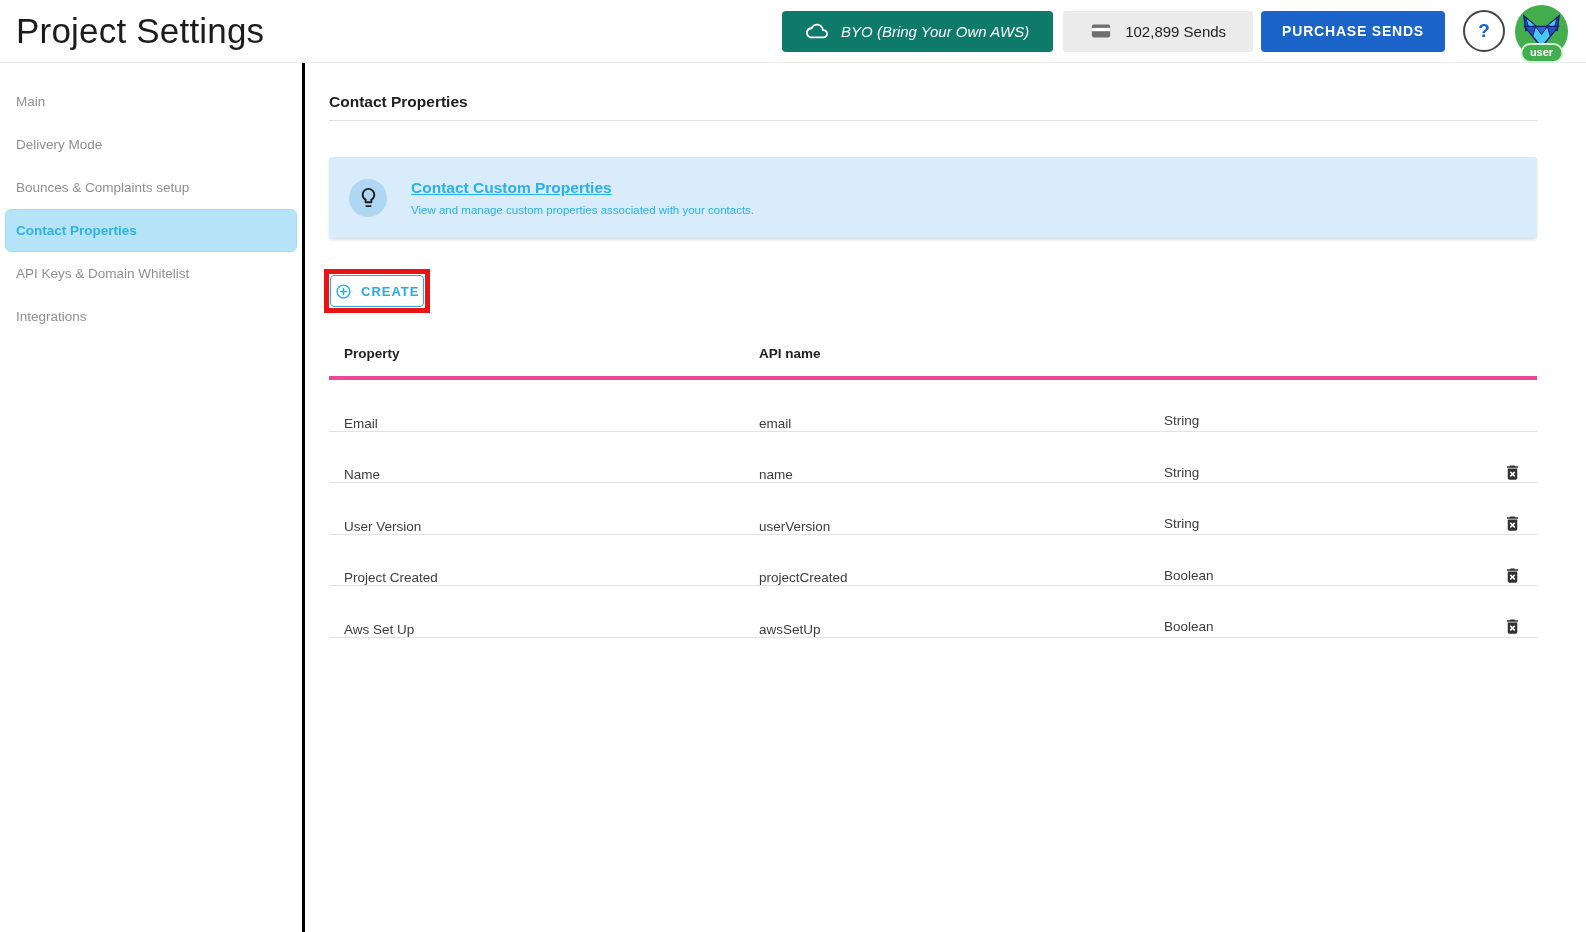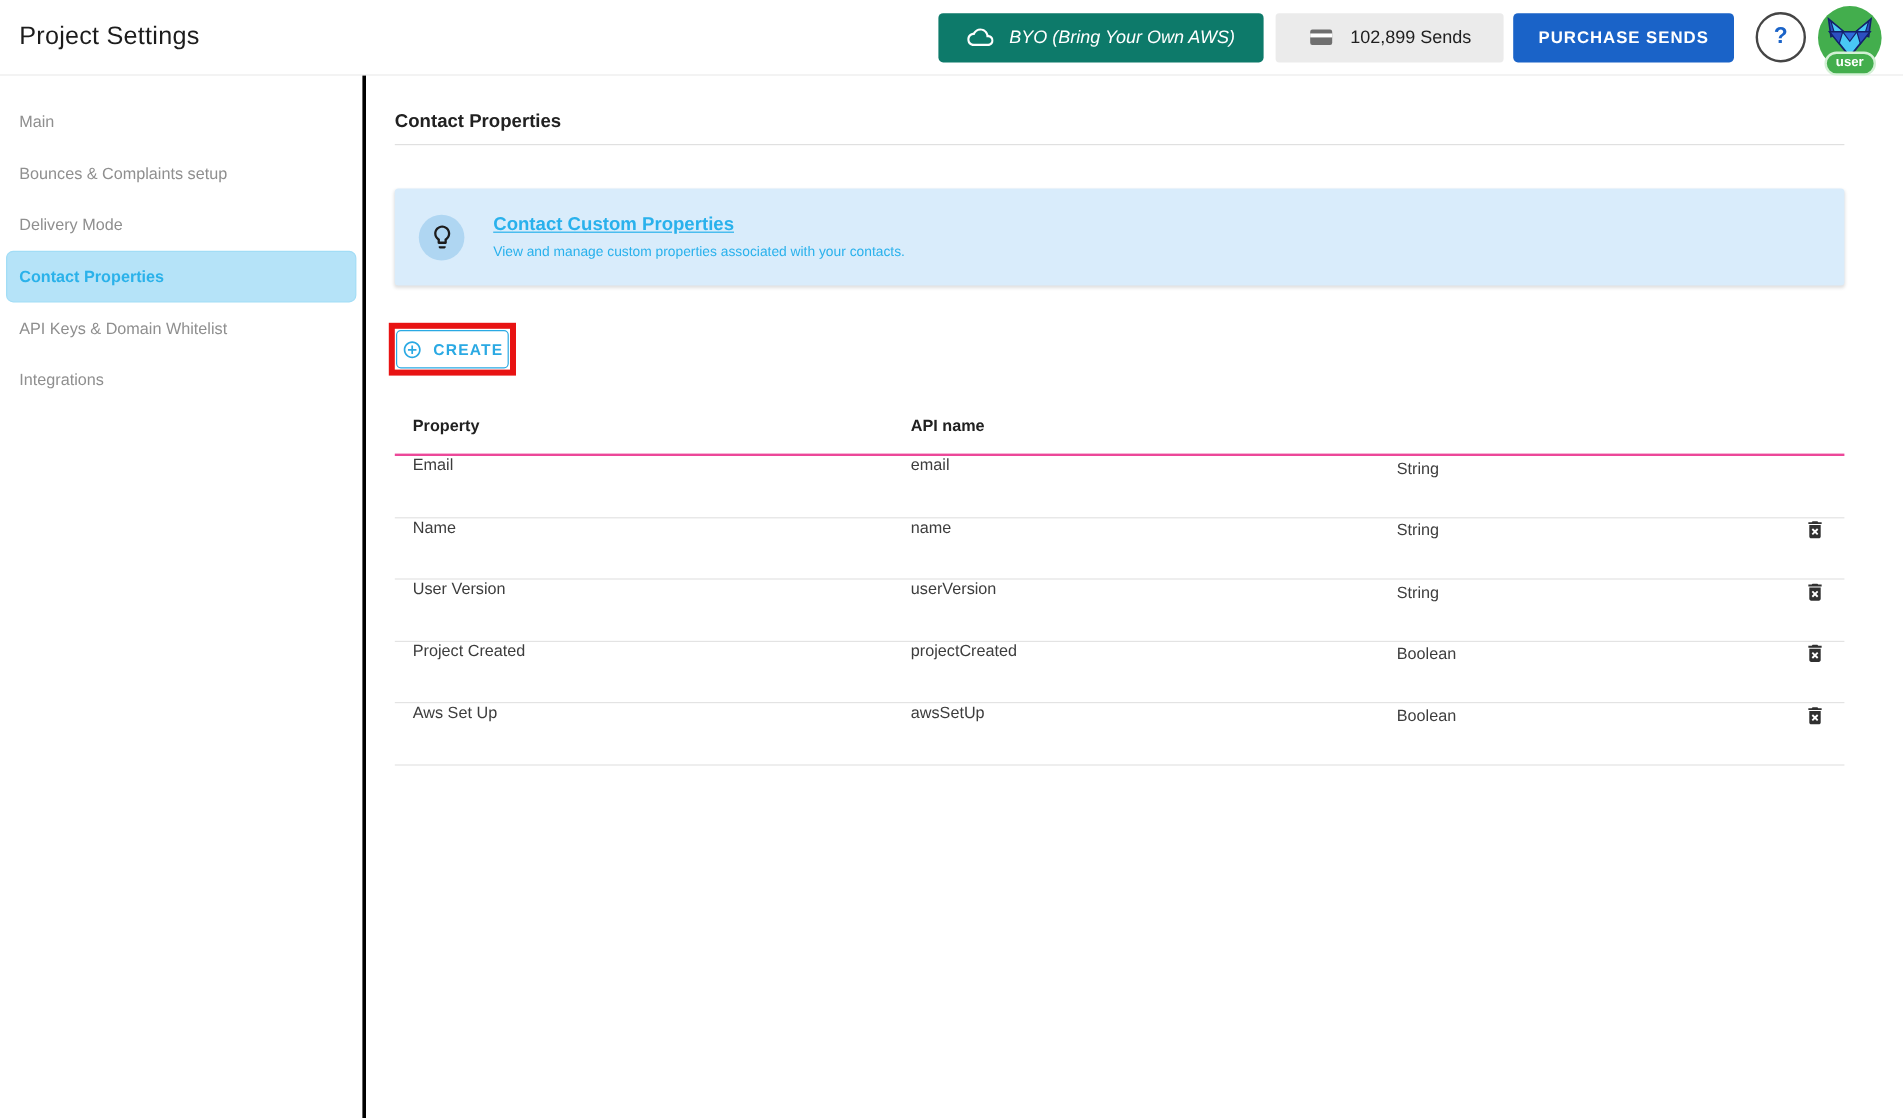--- a/index.html
+++ b/index.html
@@ -2,21 +2,21 @@
 <html><head>
 <meta charset="utf-8">
 <style>
   * { margin:0; padding:0; box-sizing:border-box; }
   html,body { width:1586px; height:932px; background:#fff;
     font-family:"Liberation Sans", sans-serif; overflow:hidden; }
 
   
   .header { height:63px; display:flex; align-items:center; justify-content:space-between;
     padding:0 17px 0 16px; border-bottom:1px solid #ececec; }
-  .header-title { font-size:21px; font-weight:400; color:#1c1c1c; letter-spacing:.2px; }
+  .header-title { font-size:35px; font-weight:400; color:#1c1c1c; letter-spacing:.2px; }
   .header-right { display:flex; align-items:center; }
 
   .byo-chip { background:#0d7a6a; color:#fff; height:41px; border-radius:4px;
     display:flex; align-items:center; gap:13px; padding:0 24px; font-size:15px;
     border:none; cursor:pointer;font-style:italic; }
   .byo-chip svg { width:22px; height:22px; fill:#fff; }
 
   .sends-chip { background:#ebebeb; height:41px; border-radius:3px; margin-left:10px;
     display:flex; align-items:center; gap:13px; padding:0 27px; font-size:15px; color:#1f1f1f;
     border:none; cursor:pointer; }
@@ -59,23 +59,23 @@
   .create-annotation { display:inline-block; margin-top:31px; margin-left:-5px;
     border:5px solid #e81313; padding:1px; background:#fff; }
   .create-btn { display:flex; align-items:center; gap:9px; background:#fff;
     border:1px solid #2aa9e3; border-radius:4px; height:32px; padding:0 4px;
     color:#2aa9e3; font-weight:bold; font-size:13px; letter-spacing:1px; cursor:pointer;
     font-family:"Liberation Sans", sans-serif; }
   .create-btn svg { width:17px; height:17px; fill:#2aa9e3; }
 
   
   .table { margin-top:17px; }
-  .thead { display:flex; height:50px; align-items:center; border-bottom:2px solid #ec4899;
+  .thead { display:flex; height:50px; align-items:center; border-bottom:4px solid #ec4899;
     font-weight:bold; font-size:13.5px; color:#212121; }
-  .trow { display:flex; height:51.5px; align-items:flex-start; border-bottom:1px solid #e3e3e3;
+  .trow { display:flex; height:51.5px; align-items:flex-end; border-bottom:1px solid #e3e3e3;
     font-size:13.5px; color:#3d3d3d; }
   .col-property { width:430px; padding-left:15px; }
   .col-api { width:405px; }
   .col-type { flex:1; display:flex; align-items:center; justify-content:space-between;
     padding-right:14px; }
   .trash-btn { background:none; border:none; padding:0; width:20px; height:20px; cursor:pointer; }
   .trash-btn svg { width:19px; height:19px; fill:#303030; }
 </style>
 </head>
 <body>
@@ -126,25 +126,25 @@
 
 <div class="layout">
 
   <div class="sidebar">
 
       <div class="side-item">
         <span>Main</span>
       </div>
 
       <div class="side-item">
+        <span>Delivery Mode</span>
+      </div>
+
+      <div class="side-item">
         <span>Bounces &amp; Complaints setup</span>
-      </div>
-
-      <div class="side-item">
-        <span>Delivery Mode</span>
       </div>
 
       <div class="side-item active">
         <span>Contact Properties</span>
       </div>
 
       <div class="side-item">
         <span>API Keys &amp; Domain Whitelist</span>
       </div>
 

